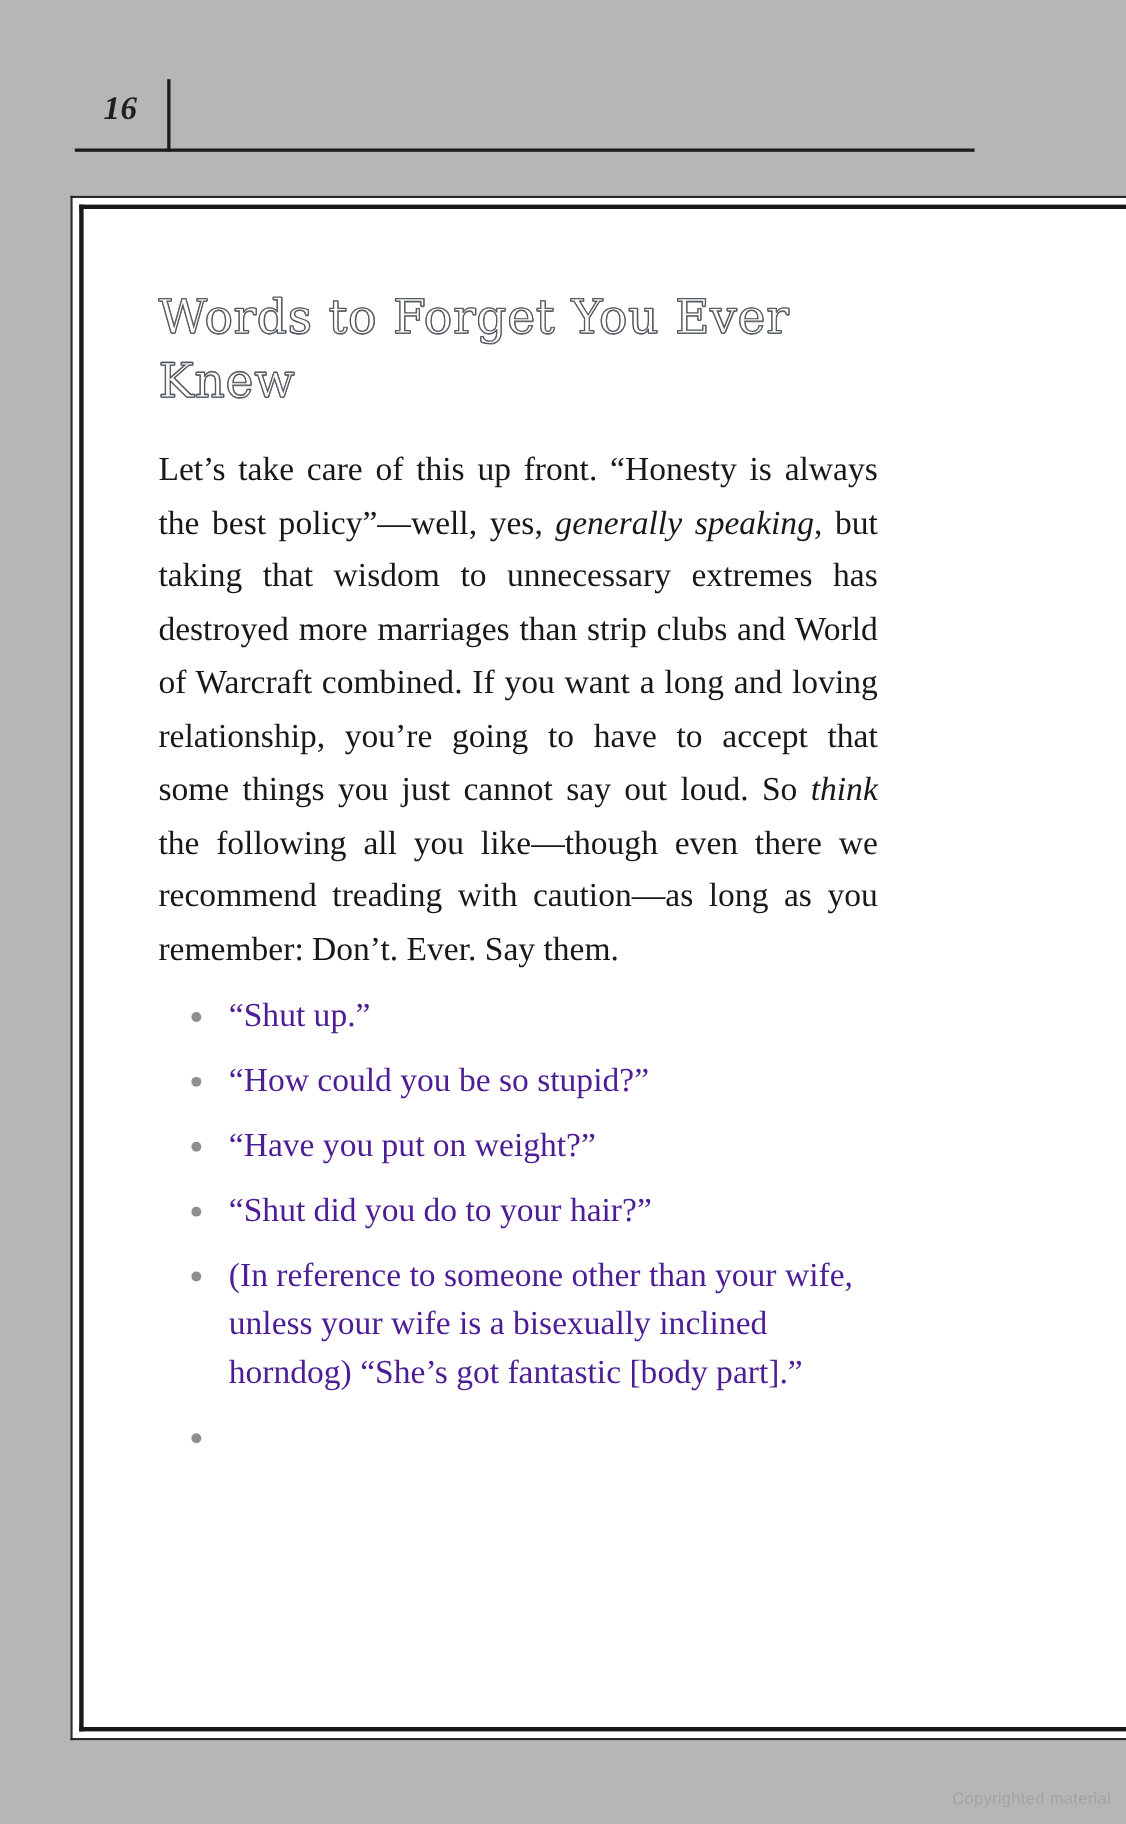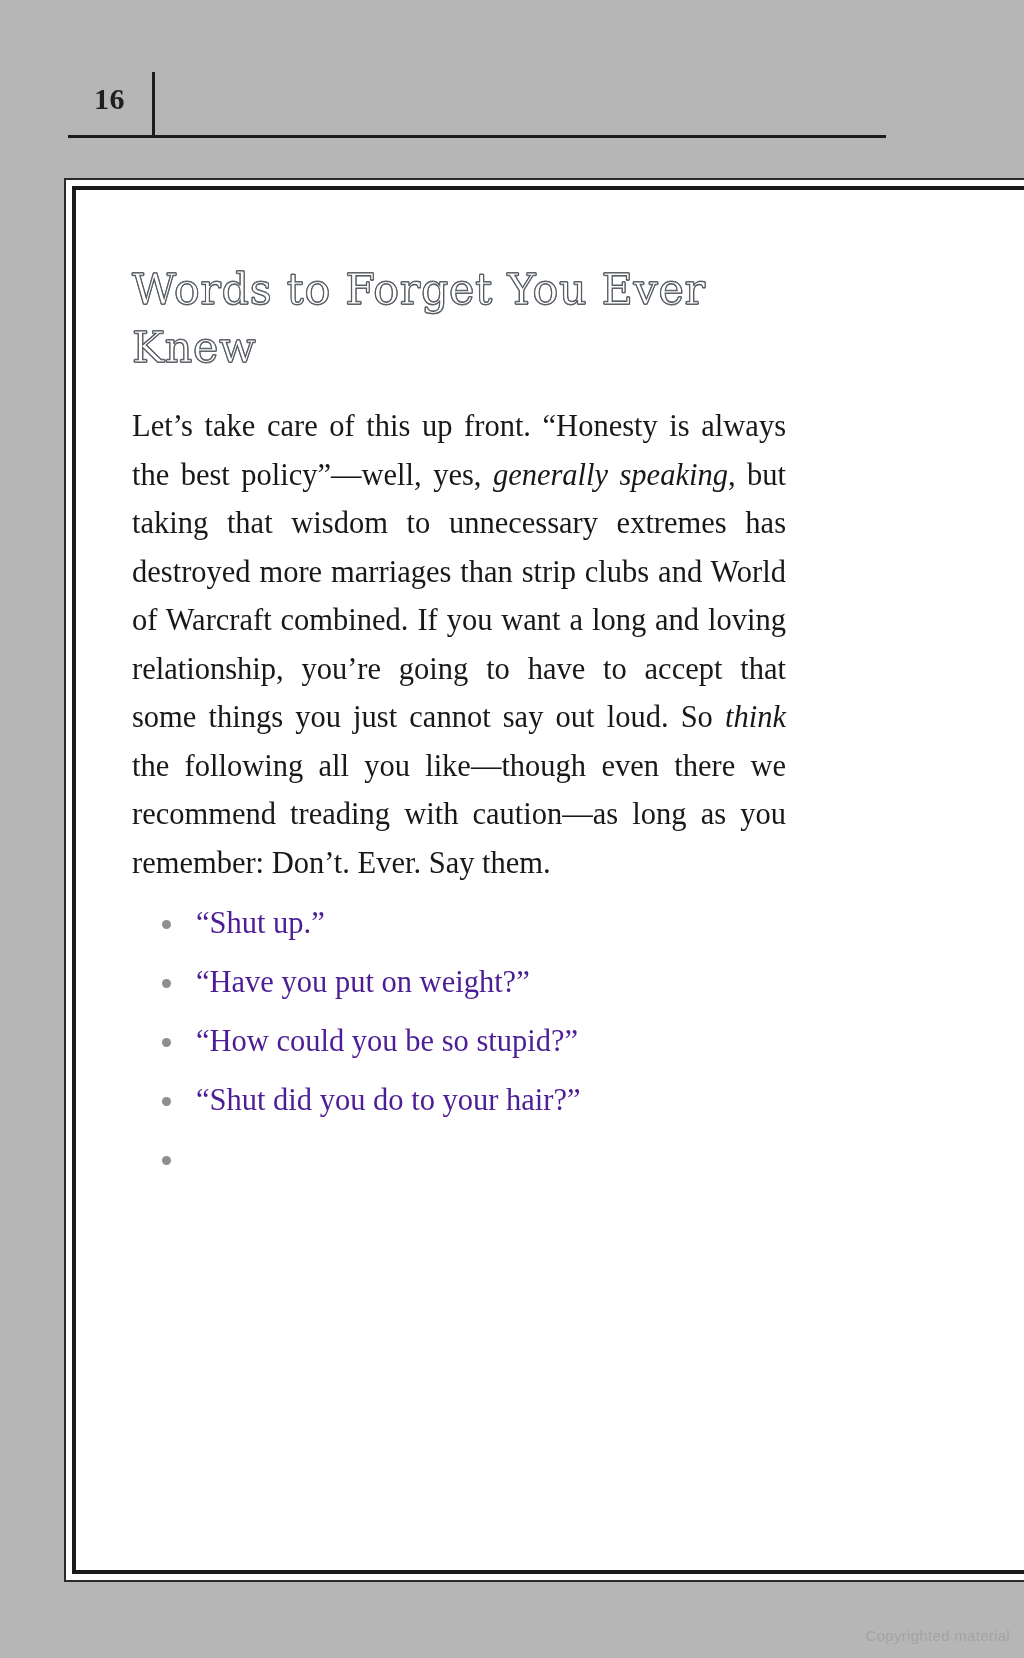--- a/index.html
+++ b/index.html
@@ -23,20 +23,21 @@
     background: #b6b6b6;
   }
 
   
   .running-head {
     position: absolute;
     left: 68px;
     top: 70px;
     width: 818px;
     height: 70px;
+    font-style: italic;
   }
   .folio {
     position: absolute;
     left: 26px;
     top: 14px;
     font-family: "Liberation Serif", "DejaVu Serif", serif;
     font-size: 30px;
     font-weight: 700;
     color: #1f1f1f;
     letter-spacing: 0.5px;
@@ -82,21 +83,21 @@
     border-left: 4px solid #1a1a1a;
     border-bottom: 4px solid #1a1a1a;
     background: #ffffff;
     box-sizing: border-box;
     overflow: hidden;
   }
 
   
   .column {
     position: absolute;
-    left: 56px;
+    left: 68px;
     top: 70px;
     width: 654px;
   }
 
   
   .chapter-title {
     font-family: "DejaVu Serif", "Liberation Serif", serif;
     font-size: 43px;
     line-height: 1.35;
     letter-spacing: 0.6px;
@@ -183,29 +184,33 @@
 
         <p class="body-text"><span>Let’s take care of this up front. “Honesty is always the best policy”—well, yes, </span><em>generally speaking</em><span>, but taking that wisdom to unnecessary extremes has destroyed more marriages than strip clubs and World of Warcraft combined. If you want a long and loving relationship, you’re going to have to accept that some things you just cannot say out loud. So </span><em>think</em><span> the following all you like—though even there we recommend treading with caution—as long as you remember: Don’t. Ever. Say them.</span></p>
 
         <ul class="bullet-list">
           <li>
             <span class="dot"></span>
             <span>“Shut up.”</span>
           </li>
           <li>
             <span class="dot"></span>
+            <span>“How could you be so stupid?”</span>
+          </li>
+          <li>
+            <span class="dot"></span>
             <span>“Have you put on weight?”</span>
           </li>
           <li>
             <span class="dot"></span>
-            <span>“How could you be so stupid?”</span>
-          </li>
-          <li>
-            <span class="dot"></span>
             <span>“Shut did you do to your hair?”</span>
+          </li>
+          <li>
+            <span class="dot"></span>
+            <span>(In reference to someone other than your wife, unless your wife is a bisexually inclined horndog) “She’s got fantastic [body part].”</span>
           </li>
           <li>
             <span class="dot"></span>
           </li>
         </ul>
 
       </div>
     </div>
   </div>
 

